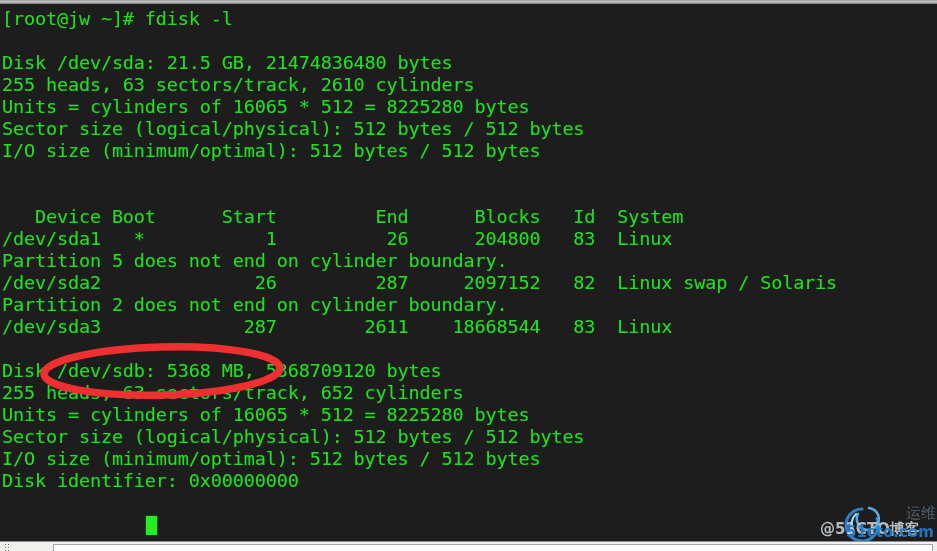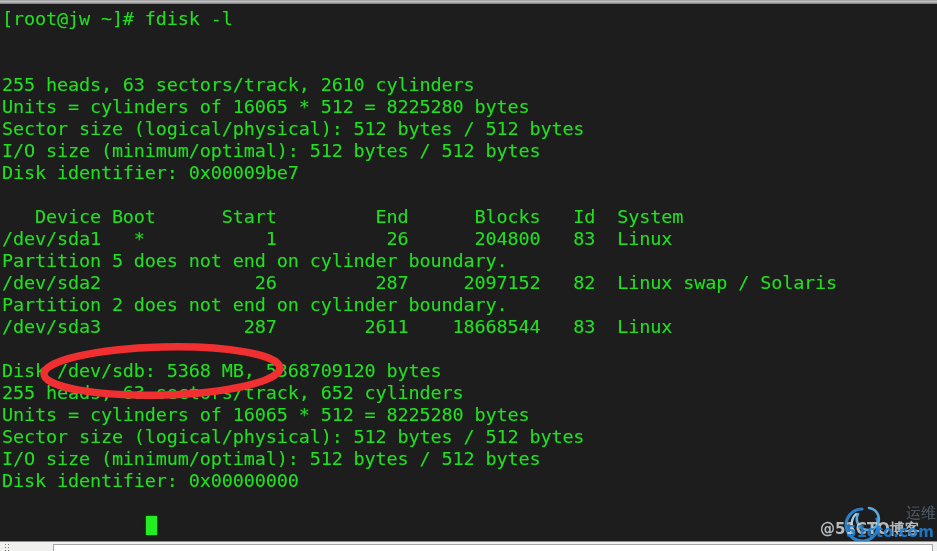--- a/index.html
+++ b/index.html
@@ -160,25 +160,25 @@
 <body>
 
 <div id="screen">
 
   <div class="chrome-top"></div>
 
   <div class="terminal">
 
     <div class="line" style="top:4px">[root@jw ~]# fdisk -l</div>
     <div class="line" style="top:26px"></div>
+    <div class="line" style="top:48px">Disk /dev/sda: 21.5 GB, 21474836480 bytes</div>
     <div class="line" style="top:70px">255 heads, 63 sectors/track, 2610 cylinders</div>
     <div class="line" style="top:92px">Units = cylinders of 16065 * 512 = 8225280 bytes</div>
     <div class="line" style="top:114px">Sector size (logical/physical): 512 bytes / 512 bytes</div>
     <div class="line" style="top:136px">I/O size (minimum/optimal): 512 bytes / 512 bytes</div>
-    <div class="line" style="top:158px">Disk identifier: 0x00009be7</div>
     <div class="line" style="top:180px"></div>
     <div class="line" style="top:202px">   Device Boot      Start         End      Blocks   Id  System</div>
     <div class="line" style="top:224px">/dev/sda1   *           1          26      204800   83  Linux</div>
     <div class="line" style="top:246px">Partition 5 does not end on cylinder boundary.</div>
     <div class="line" style="top:268px">/dev/sda2              26         287     2097152   82  Linux swap / Solaris</div>
     <div class="line" style="top:290px">Partition 2 does not end on cylinder boundary.</div>
     <div class="line" style="top:312px">/dev/sda3             287        2611    18668544   83  Linux</div>
     <div class="line" style="top:334px"></div>
     <div class="line" style="top:356px">Disk /dev/sdb: 5368 MB, 5368709120 bytes</div>
     <div class="line" style="top:378px">255 heads, 63 sectors/track, 652 cylinders</div>

